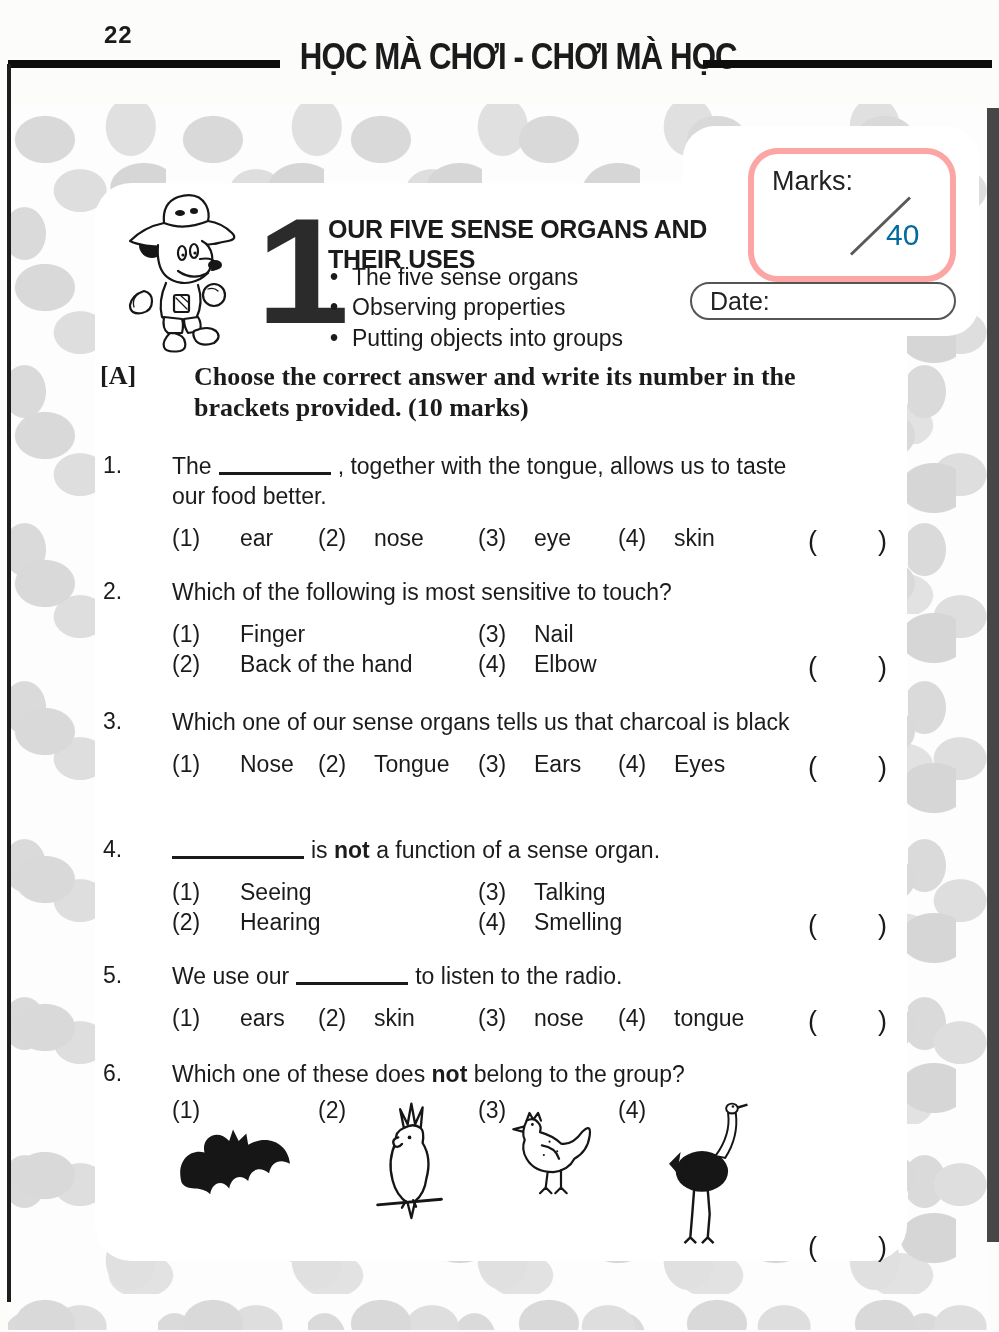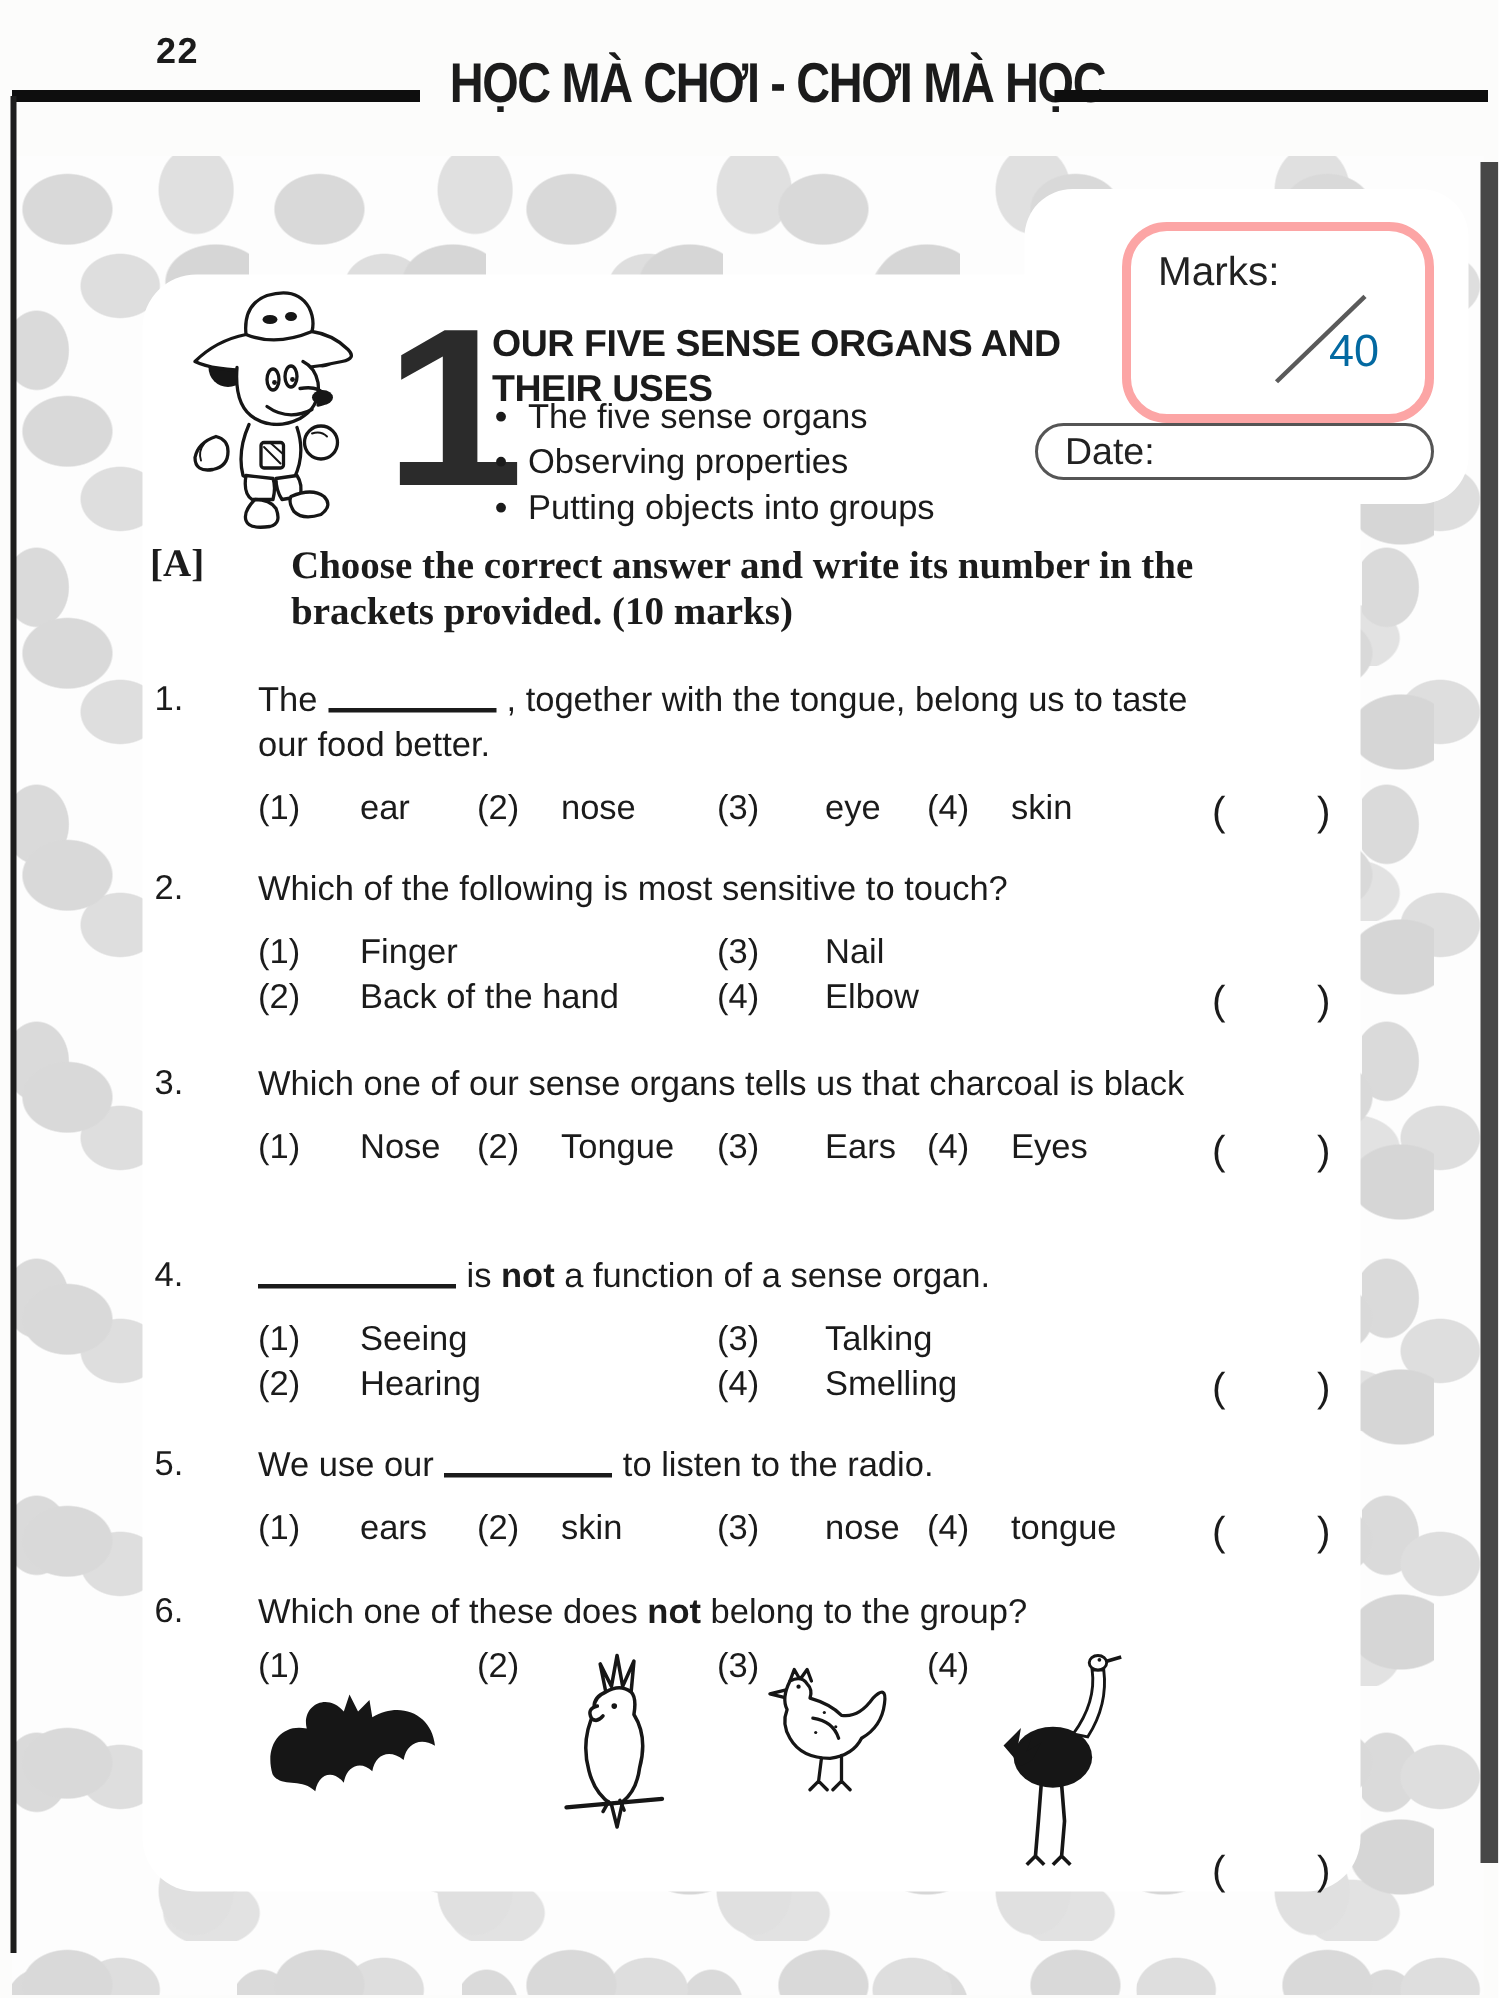--- a/index.html
+++ b/index.html
@@ -60,21 +60,21 @@
   .qnum{position:absolute;left:103px;top:0;font-size:23px;}
   .qbody{position:absolute;left:172px;top:0;width:760px;font-size:23px;line-height:1.3;}
   .qline{white-space:nowrap;}
   .b{font-weight:bold;}
   .blank{display:inline-block;height:5px;border-bottom:3px solid #1b1b1b;vertical-align:-1px;margin:0 7px;}
   .blank.w110{width:112px;} .blank.w130{width:132px;}
   .optrow{position:relative;height:30px;white-space:nowrap;}
   .optrow span{position:absolute;top:0;}
   .opt-n1{left:0;} .opt-l1{left:68px;}
   .opt-n2{left:146px;} .opt-l2{left:202px;}
-  .opt-n3{left:306px;} .opt-l3{left:362px;margin-left:16px;}
+  .opt-n3{left:306px;} .opt-l3{left:362px;}
   .opt-n4{left:446px;} .opt-l4{left:502px;}
   .bro{left:636px;font-size:27px;top:-3px;}
   .brc{left:706px;font-size:27px;top:-3px;}
   .mt6{margin-top:6px;} .mt12{margin-top:12px;}
   
   .animal{position:absolute;}
 </style>
 </head>
 <body>
 
@@ -152,21 +152,21 @@
 
   <div class="abs sa-tag">[A]</div>
   <div class="abs sa-text">
     <div>Choose the correct answer and write its number in the</div>
     <div>brackets provided. (10 marks)</div>
   </div>
 
   <div class="q" style="top:452px;">
     <span class="qnum">1.</span>
     <div class="qbody">
-      <div class="qline"><span>The</span><span class="blank w110"></span><span>, together with the tongue, belong us to taste</span></div>
+      <div class="qline"><span>The</span><span class="blank w110"></span><span>, together with the tongue, allows us to taste</span></div>
       <div class="qline">our food better.</div>
       <div class="optrow mt12">
         <span class="opt-n1">(1)</span>
         <span class="opt-l1">ear</span>
         <span class="opt-n2">(2)</span>
         <span class="opt-l2">nose</span>
         <span class="opt-n3">(3)</span>
         <span class="opt-l3">eye</span>
         <span class="opt-n4">(4)</span>
         <span class="opt-l4">skin</span>

